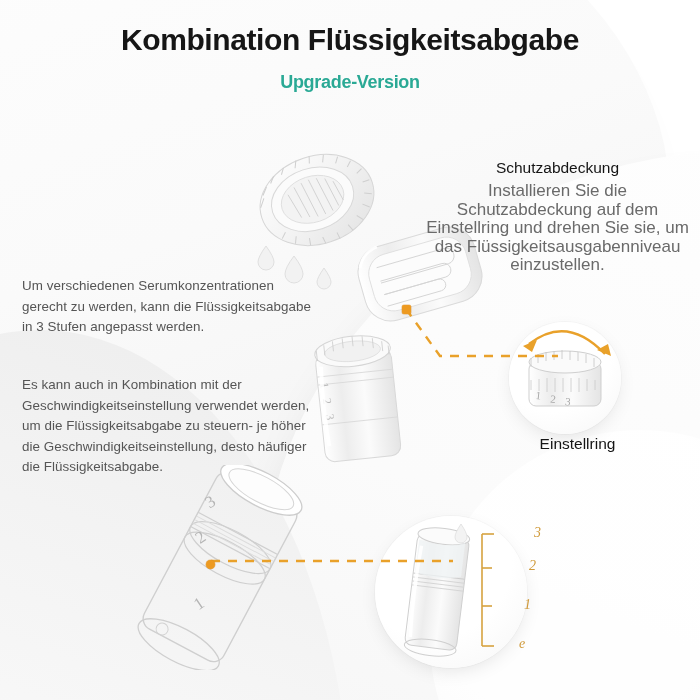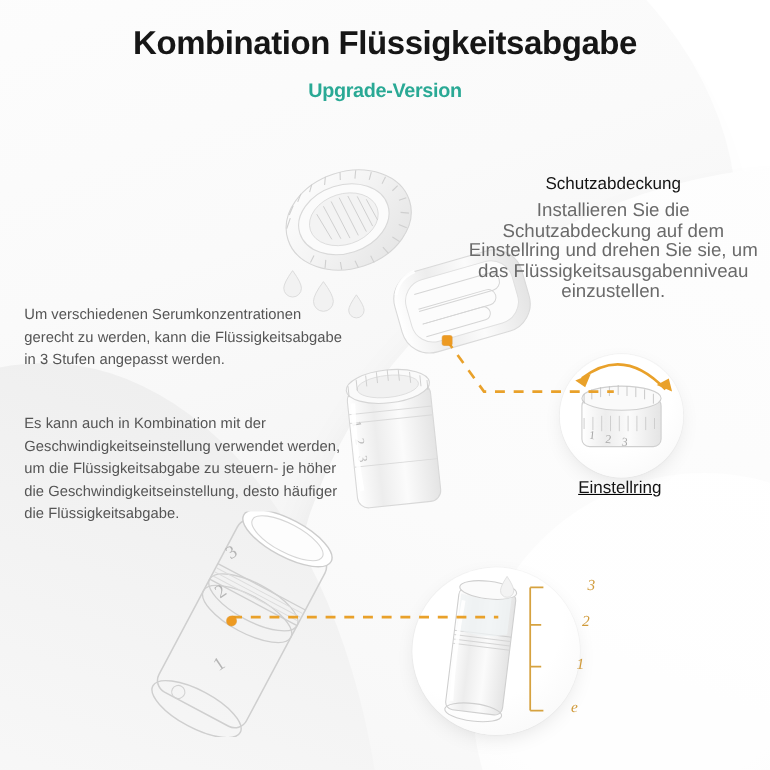--- a/index.html
+++ b/index.html
@@ -74,21 +74,21 @@
   
   .callout { position: absolute; z-index: 12; text-align: center; }
   .callout .c-title {
     font-size: 15.5px; color: #141414; line-height: 22px; white-space: nowrap;
   }
   .callout .c-sub {
     font-size: 17px; color: #6a6a6a; line-height: 18.5px; margin-top: 3px;
   }
   #callout-cover { left: 420px; top: 157px; width: 275px; text-align: center; }
   #callout-cover .c-sub { padding: 0 4px; }
-  #callout-ring { left: 441px; top: 433px; width: 245px; text-decoration: underline; }
+  #callout-ring { left: 455px; top: 433px; width: 245px; }
   #callout-ring .c-sub { white-space: nowrap; font-size: 12.1px; }
   #callout-cap { left: 250px; top: 631px; width: 450px; }
   #callout-cap .c-sub { white-space: nowrap; }
 
   
   .art { position: absolute; z-index: 8; }
   #art-head { left: 222px; top: 128px; width: 190px; height: 180px; }
   #art-cap  { left: 348px; top: 218px; width: 150px; height: 120px; }
   #art-body { left: 288px; top: 325px; width: 140px; height: 155px; }
   #art-tube { left: 120px; top: 465px; width: 200px; height: 205px; }

